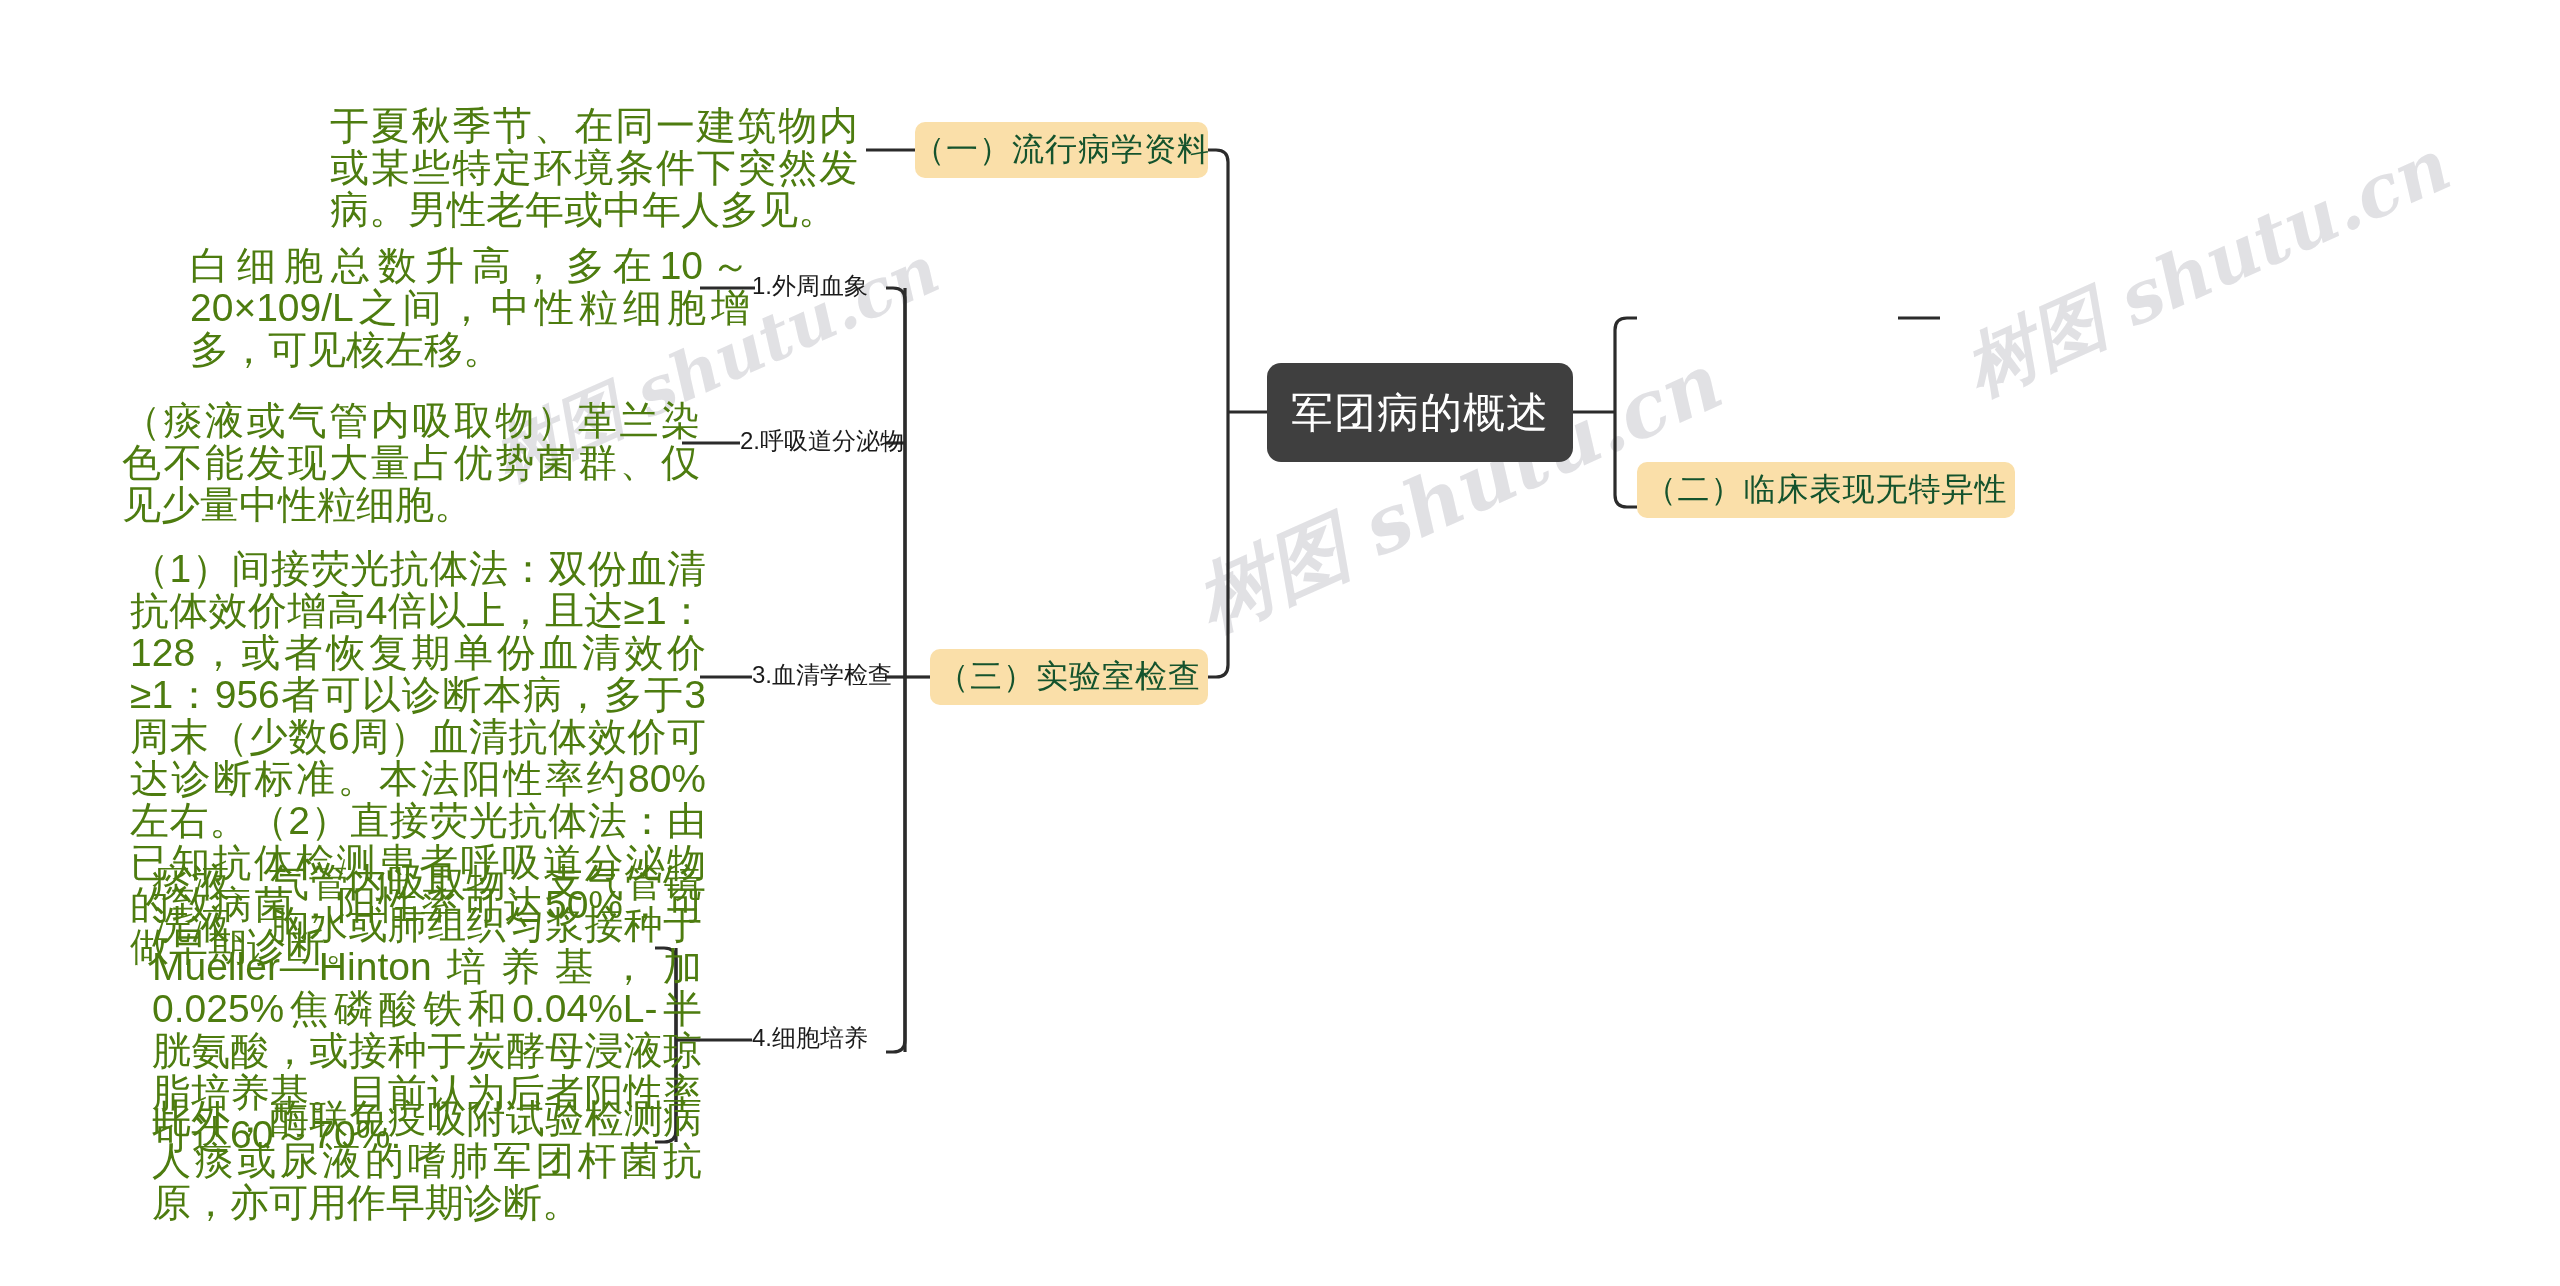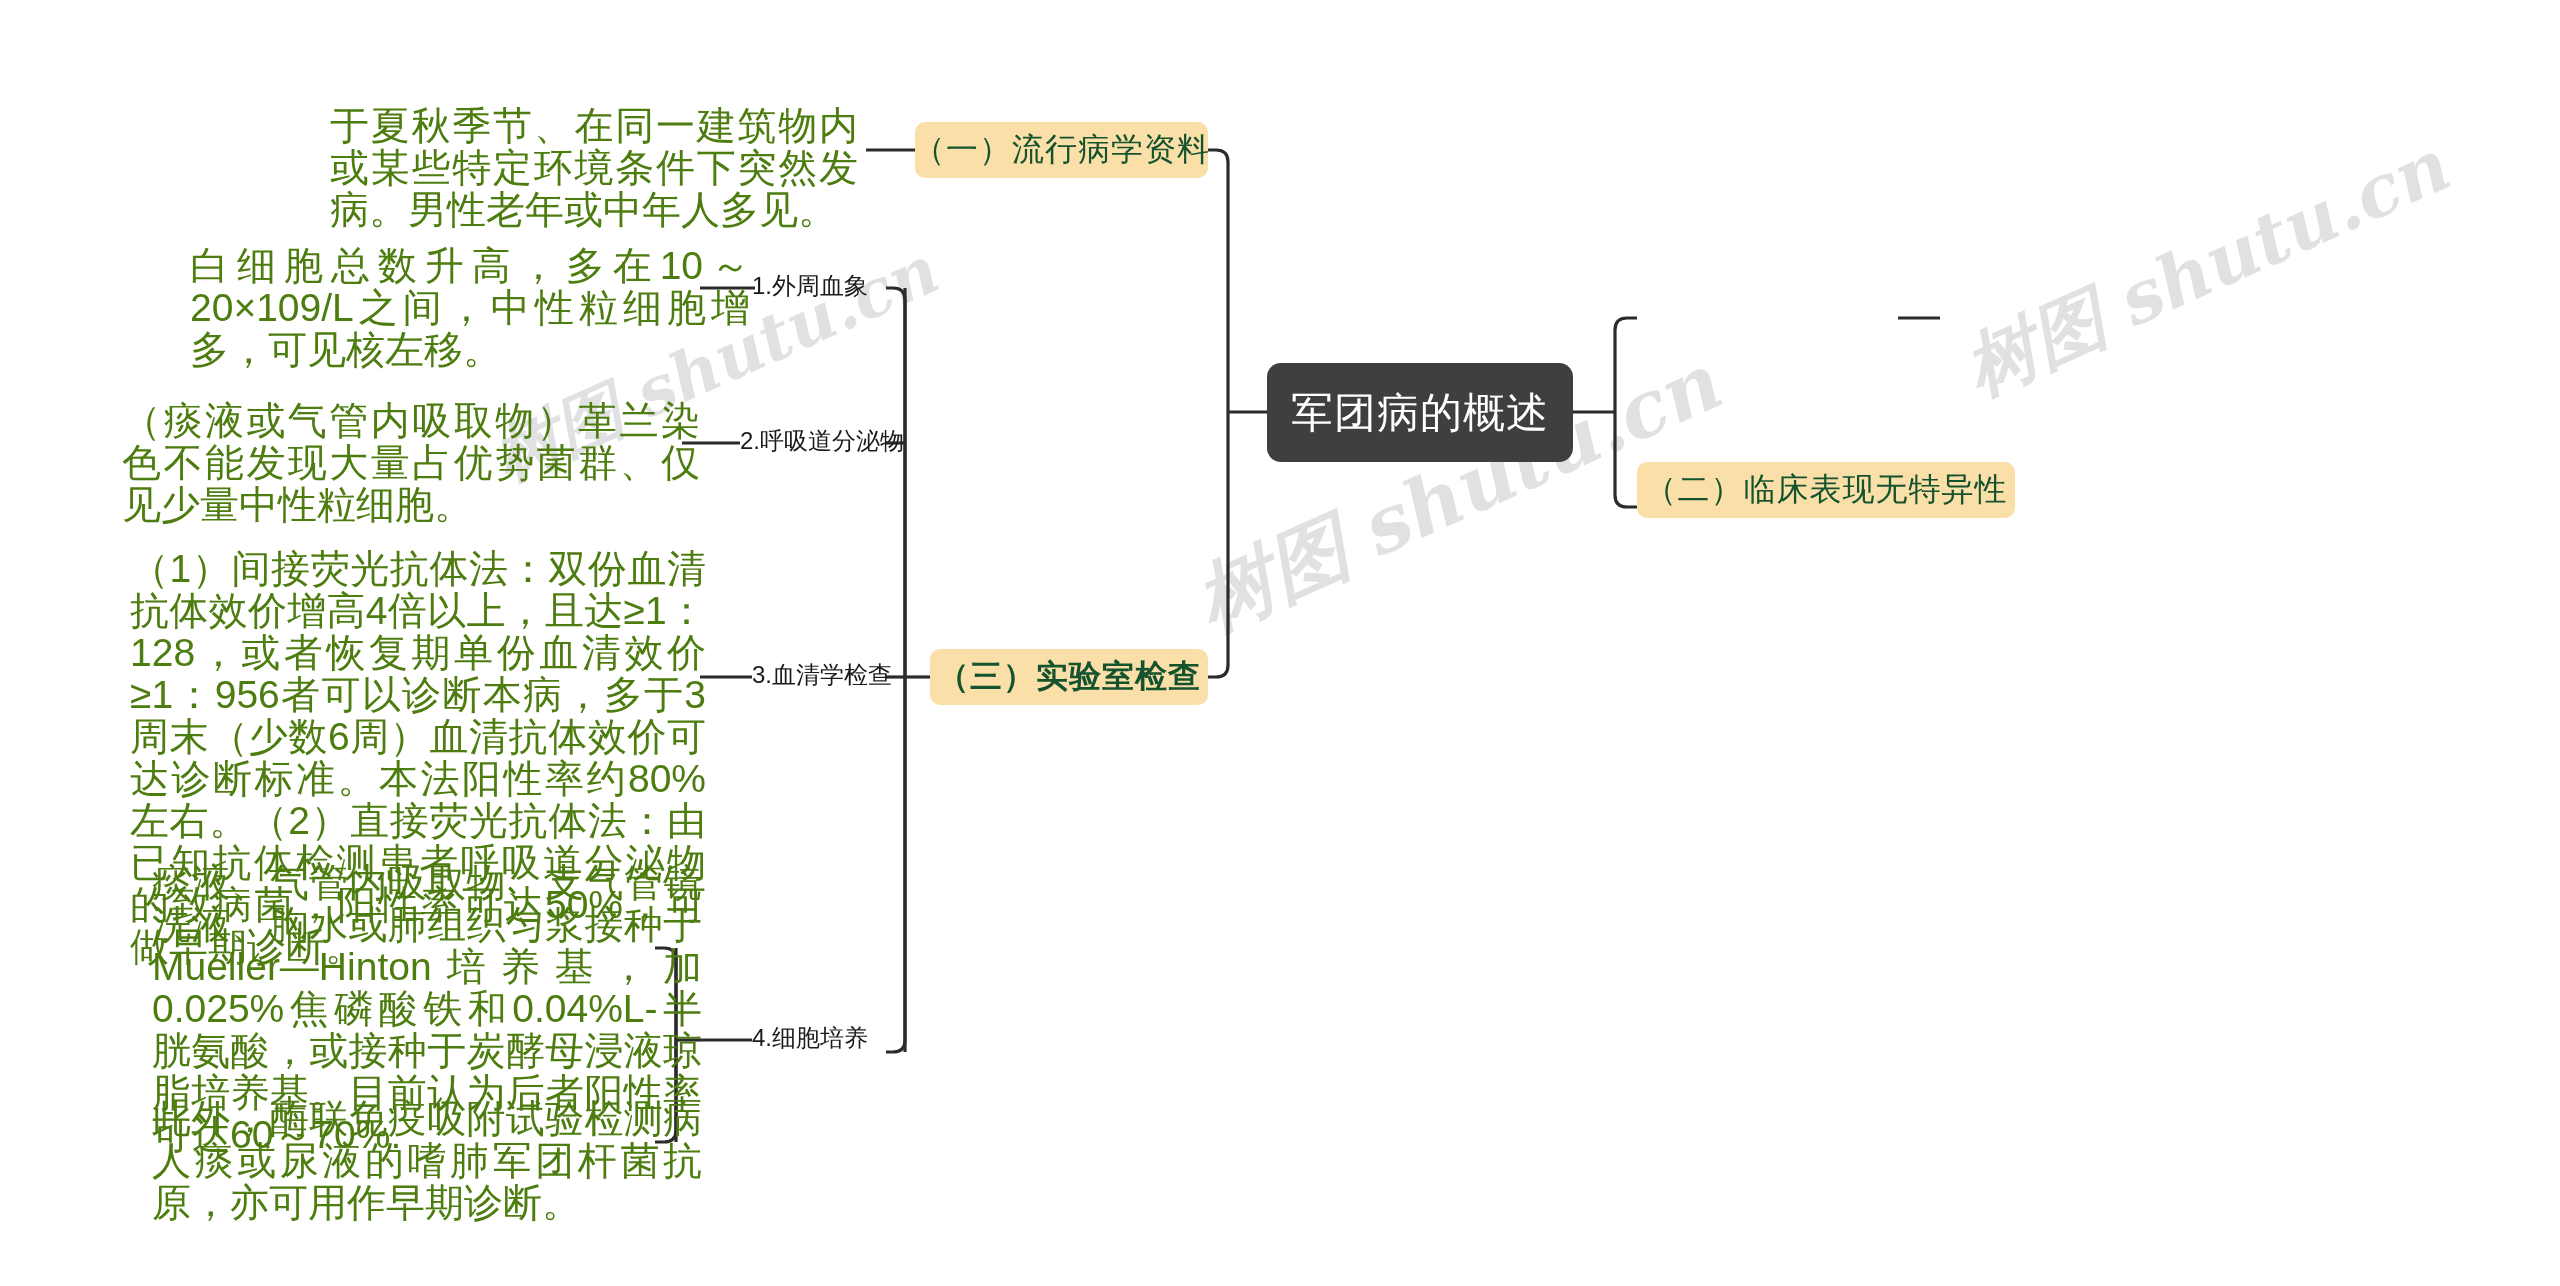--- a/index.html
+++ b/index.html
@@ -119,21 +119,21 @@
   <div class="node root" style="left:1267px;top:363px;width:306px;height:99px;">
     <span>军团病的概述</span>
   </div>
 
   <div class="node tan" style="left:915px;top:122px;width:293px;height:56px;">
     <span>（一）流行病学资料</span>
   </div>
 
   <div class="para" style="left:330px;top:105px;width:528px;">于夏秋季节、在同一建筑物内或某些特定环境条件下突然发病。男性老年或中年人多见。</div>
 
-  <div class="node tan" style="left:930px;top:649px;width:278px;height:56px;font-weight:bold;">
+  <div class="node tan" style="left:930px;top:649px;width:278px;height:56px;">
     <span>（三）实验室检查</span>
   </div>
 
   <div class="plain" style="left:752px;top:270px;">1.外周血象</div>
   <div class="para" style="left:162px;top:245px;width:560px;margin-left:28px;">白细胞总数升高，多在10～20×109/L之间，中性粒细胞增多，可见核左移。</div>
 
   <div class="plain" style="left:740px;top:425px;">2.呼吸道分泌物</div>
   <div class="para" style="left:122px;top:400px;width:578px;">（痰液或气管内吸取物）革兰染色不能发现大量占优势菌群、仅见少量中性粒细胞。</div>
 
   <div class="plain" style="left:752px;top:659px;">3.血清学检查</div>

